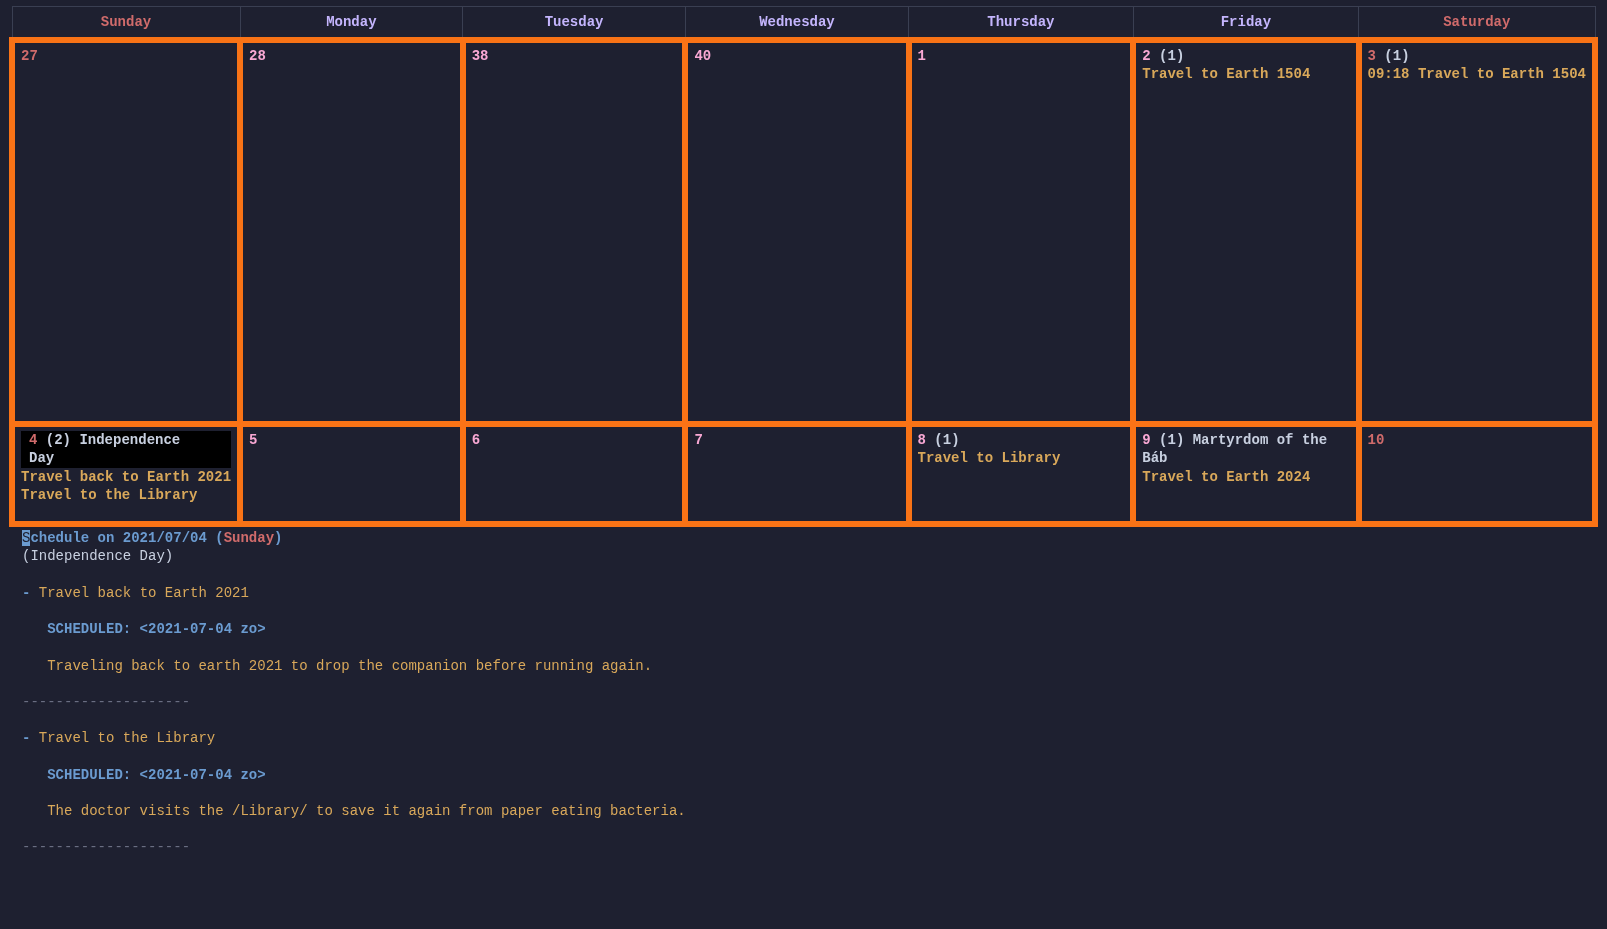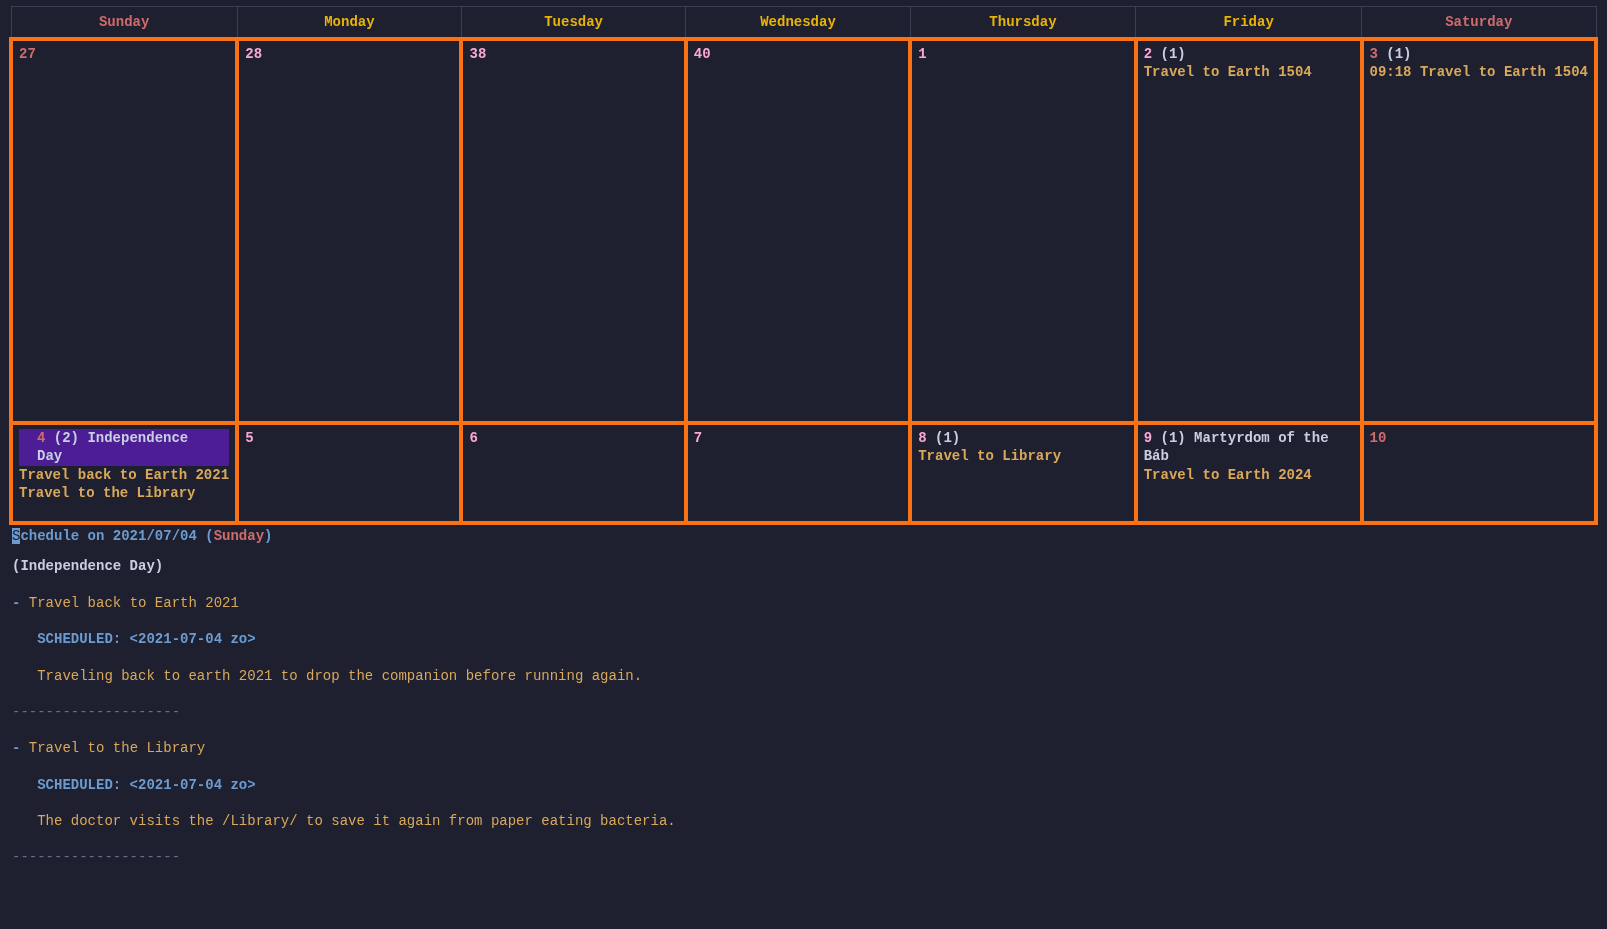--- a/index.html
+++ b/index.html
@@ -16,49 +16,49 @@
   .calendar {
     border-collapse: collapse;
     width: calc(100% - 18px);
     margin: 6px 9px 0 9px;
   }
   .calendar th {
     border: 1px solid #3a3f52;
     padding: 6px 0;
     text-align: center;
     font-weight: bold;
-    color: #eab308;
+    color: #c4b5fd;
     background: #1e2030;
   }
   .calendar th.weekend { color: #d06b6b; }
   .calendar td {
-    border: 4px solid #f97316;
+    border: 6px solid #f97316;
     vertical-align: top;
     padding: 4px 6px;
     height: 384px;
     width: 14.28%;
     overflow: hidden;
   }
   .calendar tr.row2 td { height: 100px; }
   .daynum { font-weight: bold; color: #f9a8d4; }
   .daynum.weekend { color: #d06b6b; }
   .count { color: #c8d0e0; font-weight: bold; }
   .holiday { color: #c8d0e0; font-weight: bold; }
-  .selected-hl { background: #4c1d95; padding: 0 18px; display:inline-block; }
+  .selected-hl { background: #000000; padding: 0 8px; display:inline-block; }
   .event { color: #d9a85a; white-space: nowrap; overflow: hidden; font-weight: bold; }
   .schedule-panel {
-    padding: 0 12px;
+    padding: 0 22px;
     margin-top: 2px;
     white-space: pre;
     font-family: inherit;
   }
   .sched-title-cursor { background: #6b9bd0; color: #1e2030; }
   .sched-blue { color: #6b9bd0; font-weight: bold; }
   .sched-red { color: #d06b6b; font-weight: bold; }
-  .sched-gray { color: #c8d0e0; font-weight: bold; margin-top: 12px; }
+  .sched-gray { color: #c8d0e0; font-weight: normal; }
   .sched-orange { color: #d9a85a; }
   .sched-sep { color: #6a6e82; }
 </style>
 </head>
 <body>
 
 <table class="calendar">
   <thead>
     <tr id="header-row">
         <th class="weekend">Sunday</th>

